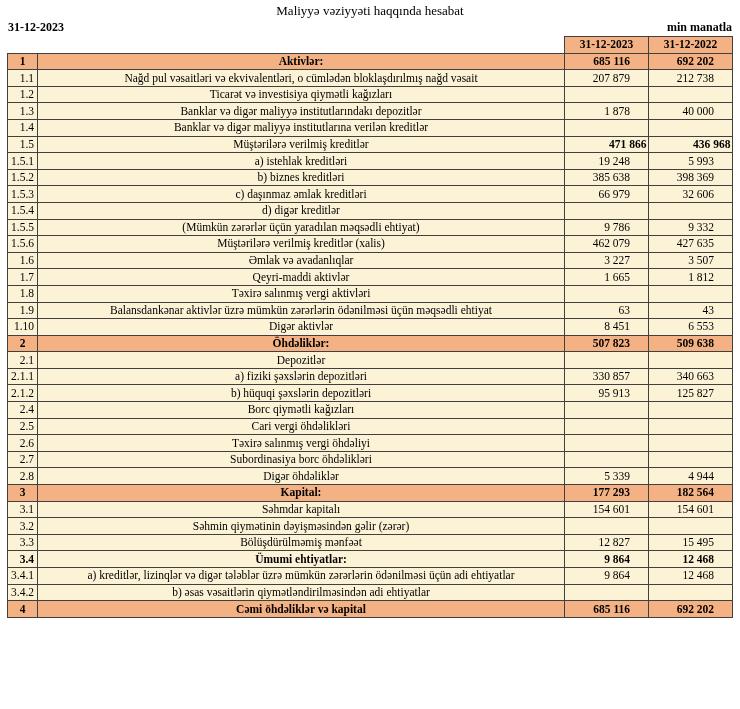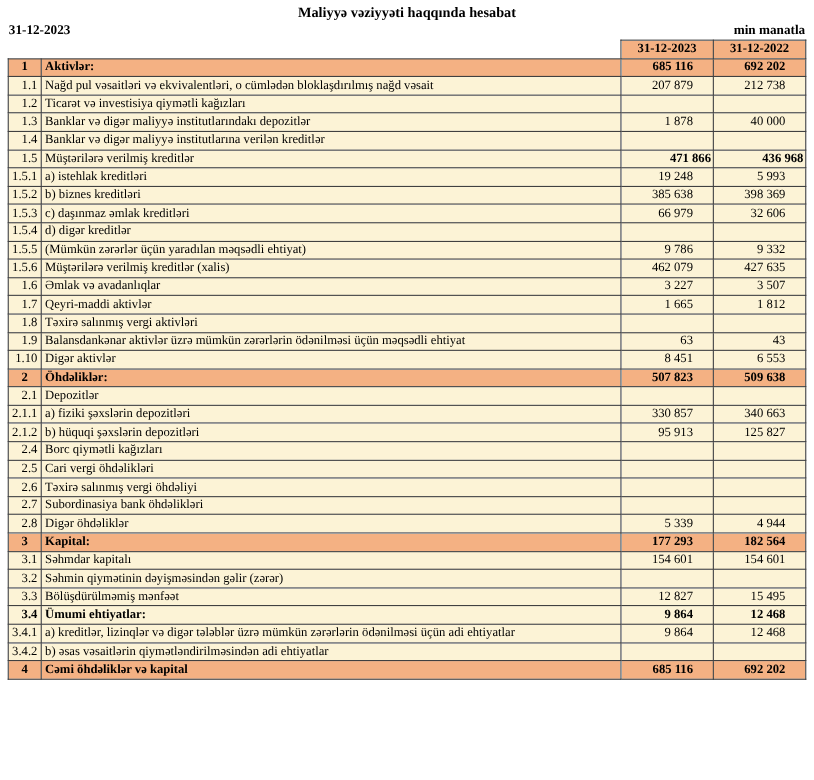--- a/index.html
+++ b/index.html
@@ -3,33 +3,33 @@
 <meta charset="utf-8">
 <style>
   :root{
     --section-bg:#F4B183;
     --row-bg:#FCF3D6;
     --border:#404040;
   }
   html,body{margin:0;padding:0;background:#ffffff;color:#000;}
   body{width:740px;height:709px;overflow:hidden;font-family:"Liberation Serif", serif;}
   .page{padding:3px 7px 2px 7px;box-sizing:border-box;width:740px;}
-  .title{text-align:center;font-weight:bold;font-size:13px;line-height:16px;}
+  .title{text-align:center;font-weight:normal;font-size:13px;line-height:16px;}
   .meta-line{display:flex;justify-content:space-between;align-items:flex-end;
              font-weight:bold;font-size:12px;line-height:15px;margin:1px 1px 1px 1px;}
   table{width:100%;border-collapse:collapse;table-layout:fixed;font-size:11.5px;}
   col.c-no-col{width:30px;}
   col.c-val-col{width:84px;}
   th,td{border:1px solid var(--border);padding:0 3px;height:15.6px;line-height:1.12;
         white-space:nowrap;overflow:hidden;vertical-align:middle;}
   thead th.spacer{border:none;background:#ffffff;}
   thead th.colhead{background:var(--section-bg);font-weight:bold;text-align:center;font-size:11.5px;}
   tbody td{background:var(--row-bg);}
   td.c-no{text-align:right;}
-  td.c-label{text-align:left;}
+  td.c-label{text-align:center;}
   td.c-val{text-align:right;padding-right:18px;}
   tr.section td{background:var(--section-bg);font-weight:bold;}
   tr.section td.c-no{text-align:center;}
   tr.bold-vals td.c-val{font-weight:bold;padding-left:44px;}
   tr.bold-all td{font-weight:bold;}
 </style>
 </head>
 <body>
 
 <div class="page">
@@ -192,21 +192,21 @@
           <td class="c-val"></td>
         </tr>
         <tr class="normal">
           <td class="c-no">2.6</td>
           <td class="c-label">Təxirə salınmış vergi öhdəliyi</td>
           <td class="c-val"></td>
           <td class="c-val"></td>
         </tr>
         <tr class="normal">
           <td class="c-no">2.7</td>
-          <td class="c-label">Subordinasiya bank öhdəlikləri</td>
+          <td class="c-label">Subordinasiya borc öhdəlikləri</td>
           <td class="c-val"></td>
           <td class="c-val"></td>
         </tr>
         <tr class="normal">
           <td class="c-no">2.8</td>
           <td class="c-label">Digər öhdəliklər</td>
           <td class="c-val">5 339</td>
           <td class="c-val">4 944</td>
         </tr>
         <tr class="section">

